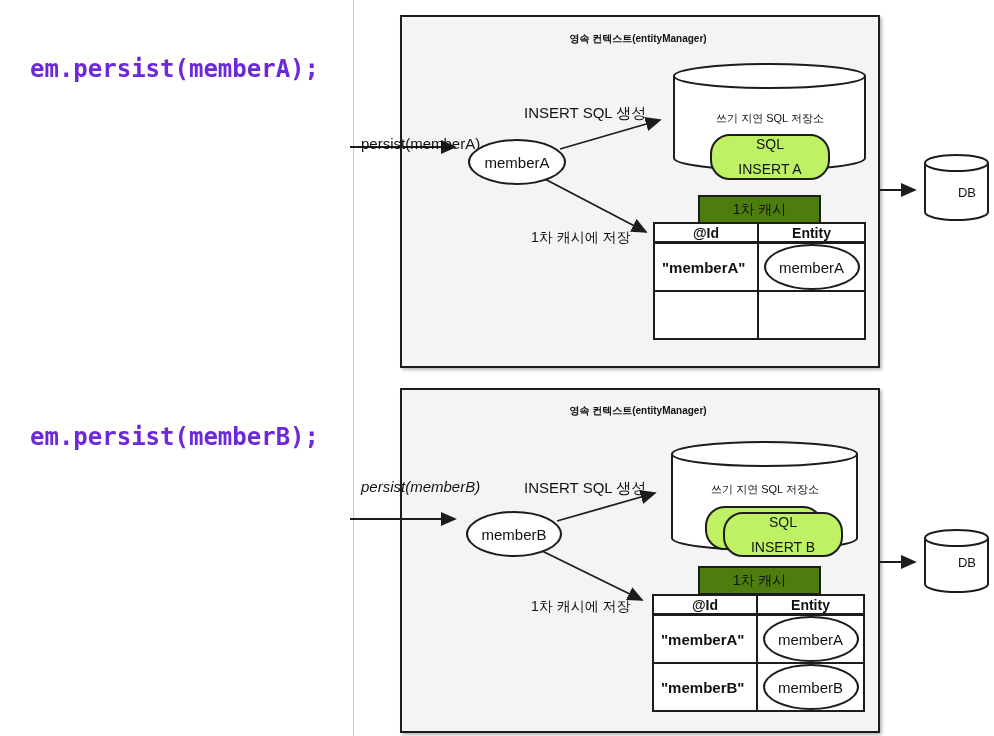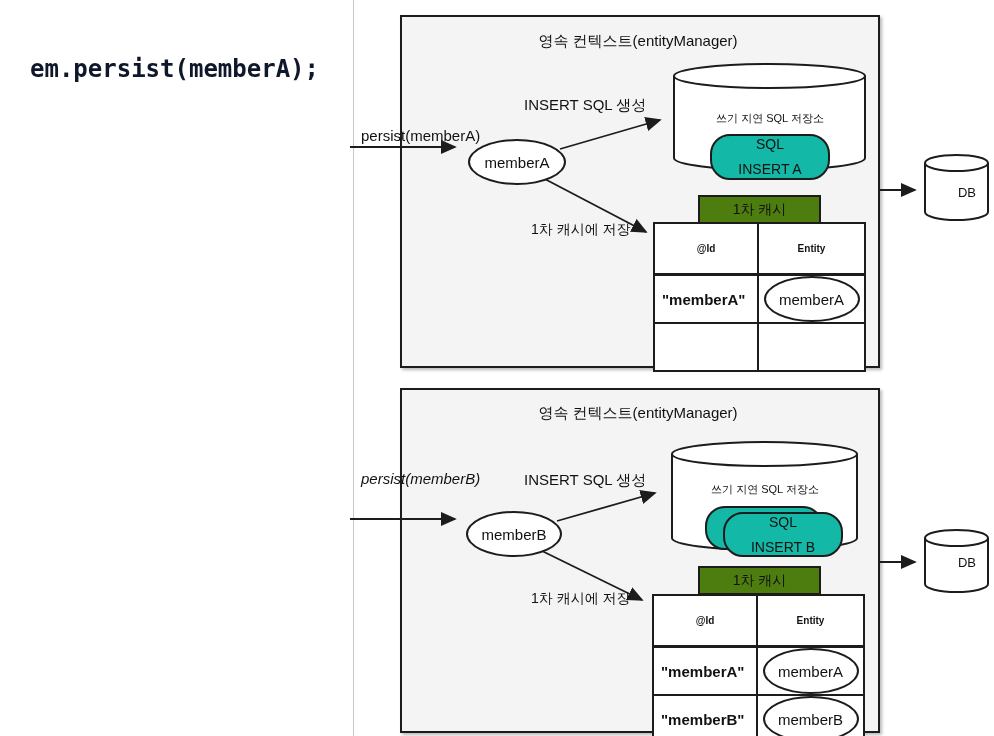--- a/index.html
+++ b/index.html
@@ -1,58 +1,59 @@
 <!DOCTYPE html>
 <html><head>
 <meta charset="utf-8">
 <style>
   html,body{margin:0;padding:0;background:#fff;}
   .page{position:relative;width:994px;height:736px;background:#ffffff;overflow:hidden;
         font-family:"Liberation Sans",sans-serif;color:#111;}
   .vline{position:absolute;left:353px;top:0;width:1px;height:736px;background:#c9c9c9;}
   .code{position:absolute;left:30px;font-family:"DejaVu Sans Mono",monospace;
-        font-weight:bold;font-size:24px;color:#0f172a;white-space:nowrap;z-index:3;}
+        font-weight:bold;font-size:24px;color:#6d28d9;white-space:nowrap;z-index:3;}
   .ctx-box{position:absolute;background:#f4f4f4;border:2px solid #1c1c1c;z-index:1;
            box-shadow:2px 2px 3px rgba(0,0,0,0.28);}
   .svg-layer{position:absolute;left:0;top:0;z-index:2;pointer-events:none;}
-  .lbl{position:absolute;z-index:3;white-space:nowrap;}
-  .ctx-title{position:absolute;z-index:3;width:476px;text-align:center;font-weight:normal;
-             font-size:15px;}
+  .lbl{position:absolute;z-index:3;white-space:nowrap;margin-top:8px;}
+  .ctx-title{position:absolute;z-index:3;width:476px;text-align:center;font-weight:bold;
+             font-size:10px;}
   .plabel{font-size:15px;}
   .ins-label{font-size:15px;}
   .store-label{position:absolute;z-index:3;width:240px;text-align:center;font-size:11px;}
   .save-label{font-size:14px;}
   .node-ellipse{position:absolute;z-index:3;background:#fff;border:2px solid #1c1c1c;
                 border-radius:50%;display:flex;align-items:center;justify-content:center;
                 font-size:15px;}
-  .pill{position:absolute;z-index:3;background:#14b8a6;border:2px solid #1c1c1c;
+  .pill{position:absolute;z-index:3;background:#bef264;border:2px solid #1c1c1c;
         border-radius:20px;display:flex;flex-direction:column;align-items:center;
         justify-content:center;font-size:14px;line-height:17px;text-align:center;gap:8px;}
   .cache-box{position:absolute;z-index:3;background:#4d7c0f;border:2px solid #1c1c1c;
              display:flex;align-items:center;justify-content:center;font-size:14px;}
   .cache-table{position:absolute;z-index:3;border-collapse:collapse;background:#fff;
                border:2px solid #1c1c1c;table-layout:fixed;}
   .cache-table th{border:2px solid #1c1c1c;border-bottom:3px solid #1c1c1c;
-                  font-size:10px;font-weight:bold;height:17px;padding:16px;text-align:center;}
+                  font-size:14px;font-weight:bold;height:17px;padding:0;text-align:center;}
   .cache-table td{border:2px solid #1c1c1c;padding:0;vertical-align:middle;}
   .id-cell{font-size:15px;font-weight:bold;padding-left:7px !important;text-align:left;}
   .entity-cell{text-align:center;}
   .cell-ellipse{display:inline-flex;align-items:center;justify-content:center;
                 width:92px;height:42px;border:2px solid #1c1c1c;border-radius:50%;
                 background:#fff;font-size:15px;font-weight:normal;vertical-align:middle;}
   .db-label{position:absolute;z-index:3;width:84px;text-align:center;font-size:13px;}
 </style>
 </head>
 <body>
 
 <div class="page">
 
   <div class="vline"></div>
 
   <div class="code" style="top:55px;">em.persist(memberA);</div>
+  <div class="code" style="top:423px;">em.persist(memberB);</div>
 
   <div class="ctx-box" style="left:400px;top:15px;width:476px;height:349px;"></div>
   <div class="ctx-box" style="left:400px;top:388px;width:476px;height:341px;"></div>
 
   <svg class="svg-layer" width="994" height="736" viewBox="0 0 994 736">
     <defs>
       <marker id="arrow" markerWidth="11" markerHeight="9" refX="8" refY="4" orient="auto">
         <path d="M0,0 L9,4 L0,8 z" fill="#1c1c1c"></path>
       </marker>
     </defs>

